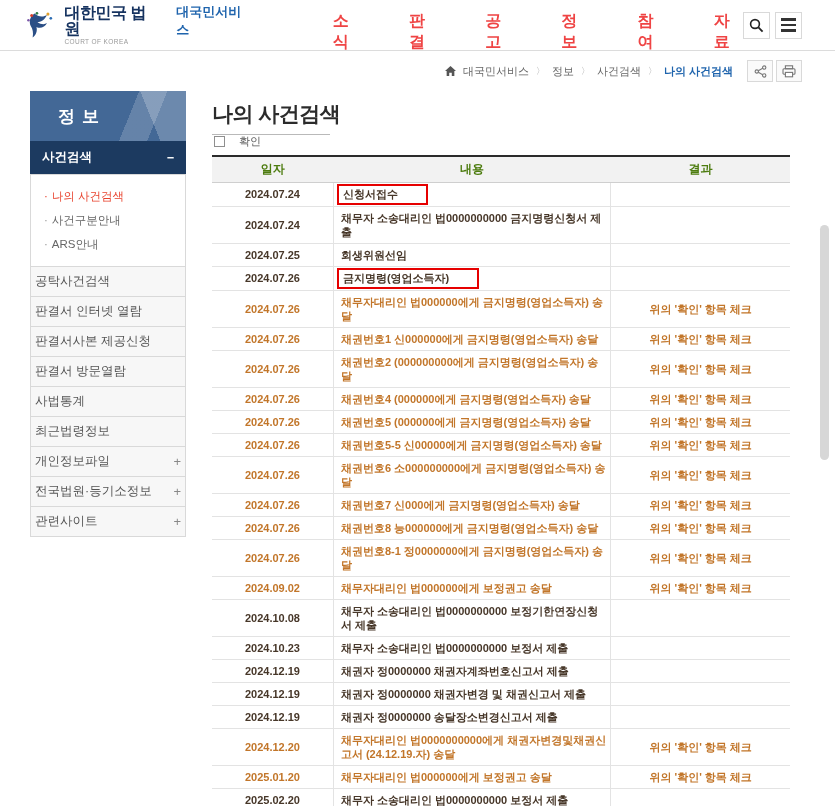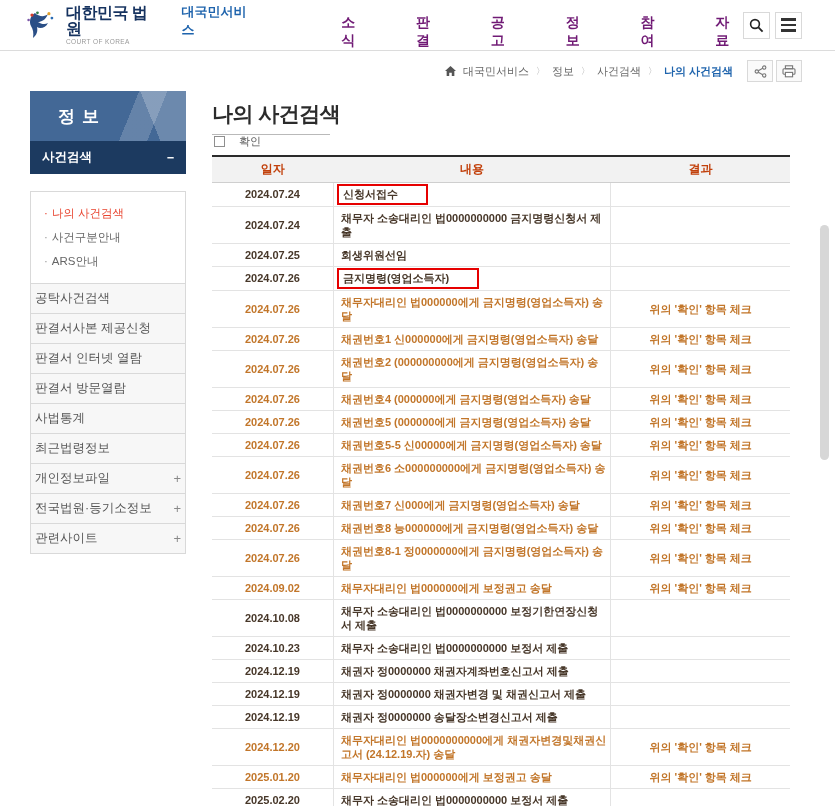--- a/index.html
+++ b/index.html
@@ -10,21 +10,21 @@
   
   .topbar { height:51px; display:flex; align-items:center; padding-left:25px;
             border-bottom:1px solid #dcdcdc; background:#fff; }
   .logo { display:flex; align-items:center; gap:7px; }
   .logo-mark { width:34px; height:28px; }
   .logo-txt { line-height:1; }
   .logo-title { font-size:16px; font-weight:bold; color:#15325f; letter-spacing:-0.5px; }
   .logo-sub { font-size:6.5px; color:#999; margin-top:2px; letter-spacing:0.4px; }
   .logo-service { font-size:13px; font-weight:bold; color:#1f64ad; margin-left:12px; margin-top:-8px;}
   .topnav { display:flex; gap:47px; margin-left:82px; }
-  .nav-item { font-size:14px; font-weight:bold; color:#701a75; text-decoration:none; cursor:pointer;margin-top:13px; }
+  .nav-item { font-size:16px; font-weight:bold; color:#ef4444; text-decoration:none; cursor:pointer;margin-top:13px; }
   .topbtns { margin-left:auto; margin-right:33px; display:flex; gap:5px; }
   .icon-box { width:27px; height:27px; border:1px solid #d9d9d9; background:#fff;
               display:flex; align-items:center; justify-content:center; cursor:pointer; }
   .bars { display:flex; flex-direction:column; gap:3px; }
   .bars i { display:block; width:15px; height:2.5px; background:#333; }
 
   
   .crumbbar { height:40px; display:flex; align-items:center; justify-content:flex-end;
               padding-right:33px; background:#fff; }
   .crumbs { display:flex; align-items:center; gap:7px; font-size:11px; color:#666; }
@@ -40,21 +40,21 @@
   
   .sidebar { position:absolute; left:30px; top:0; width:156px; }
   .side-title { height:50px; background:
       linear-gradient(112deg, rgba(255,255,255,0) 62%, rgba(255,255,255,.18) 62%, rgba(255,255,255,.18) 78%, rgba(255,255,255,0) 78%),
       linear-gradient(68deg, rgba(255,255,255,0) 74%, rgba(255,255,255,.22) 74%),
       #436896;
       color:#fff; font-size:17px; font-weight:bold; letter-spacing:7px;
       display:flex; align-items:center; padding-left:28px; }
   .side-section { height:33px; background:#1c3a60; color:#fff; font-size:12.5px; font-weight:bold;
       display:flex; align-items:center; padding:0 12px; justify-content:space-between; cursor:pointer; }
-  .side-sub { border:1px solid #d9d9d9; background:#fff; padding:9px 0 10px 13px;margin-top:17px; }
+  .side-sub { border:1px solid #d9d9d9; background:#fff; padding:9px 0 10px 13px; }
   .side-sub-item { font-size:11.5px; color:#666; padding:4.5px 0; cursor:pointer; }
   .side-sub-item .dot { margin-right:4px; color:#999; }
   .side-sub-item.active { color:#e8432e; }
   .side-sub-item.active .dot { color:#e8432e; }
   .side-item { height:31px; border:1px solid #d9d9d9; margin-top:-1px; background:#f7f7f7;
       display:flex; align-items:center; justify-content:space-between;
       padding:0 4px; font-size:12.5px; color:#555; cursor:pointer; }
   .side-item .plus { color:#888; font-size:13px; }
 
   
@@ -63,21 +63,21 @@
 
   .cut-panel { position:relative; height:22px; overflow:hidden; }
   .cut-line { position:absolute; top:1px; left:0; width:118px; border-top:1px solid #b9b9b9; }
   .cut-clip { position:absolute; top:3px; left:2px; height:19px; overflow:hidden; }
   .cut-inner { display:flex; align-items:center; gap:14px; margin-top:-2px; }
   .cb { width:11px; height:11px; border:1px solid #8f8f8f; background:#fff; display:inline-block; }
   .cut-label { font-size:11px; color:#555; }
 
   table.log { width:100%; border-collapse:collapse; table-layout:fixed; }
   table.log thead td { background:#f2f2f2; border-top:2px solid #2b2b2b; border-bottom:1px solid #cfcfcf;
-      font-size:12px; color:#c2410c; font-weight:600; text-align:center; height:26px; }
+      font-size:12px; color:#4d7c0f; font-weight:600; text-align:center; height:26px; }
   col.c1 { width:21%; } col.c2 { width:48%; } col.c3 { width:31%; }
   table.log tbody td { border-bottom:1px solid #e3e3e3; padding:4px 2px; font-weight:bold;
       font-size:11px; line-height:14px; vertical-align:middle; }
   td.c-date { text-align:center; }
   td.c-content { text-align:left; padding-left:7px !important; font-size:11.5px; }
   td.c-result { text-align:center; }
   td.c-content, td.c-result { border-left:1px solid #e3e3e3; }
   tr.tone-dark td { color:#473729; }
   tr.tone-orange td { color:#c2762a; }
   .boxed { display:inline-block; border:2px solid #e60000; padding:1px 28px 2px 4px; margin:-4px 0 -3px -4px; }
@@ -184,25 +184,25 @@
         <div class="side-sub-item">
     <span class="dot">·</span><span class="lbl">ARS안내</span>
   </div>
       </div>
     <div id="side-items">
         <div class="side-item">
     <span class="lbl">공탁사건검색</span>
     <span class="plus"></span>
   </div>
         <div class="side-item">
+    <span class="lbl">판결서 인터넷 열람</span>
+    <span class="plus"></span>
+  </div>
+        <div class="side-item">
     <span class="lbl">판결서사본 제공신청</span>
-    <span class="plus"></span>
-  </div>
-        <div class="side-item">
-    <span class="lbl">판결서 인터넷 열람</span>
     <span class="plus"></span>
   </div>
         <div class="side-item">
     <span class="lbl">판결서 방문열람</span>
     <span class="plus"></span>
   </div>
         <div class="side-item">
     <span class="lbl">사법통계</span>
     <span class="plus"></span>
   </div>

